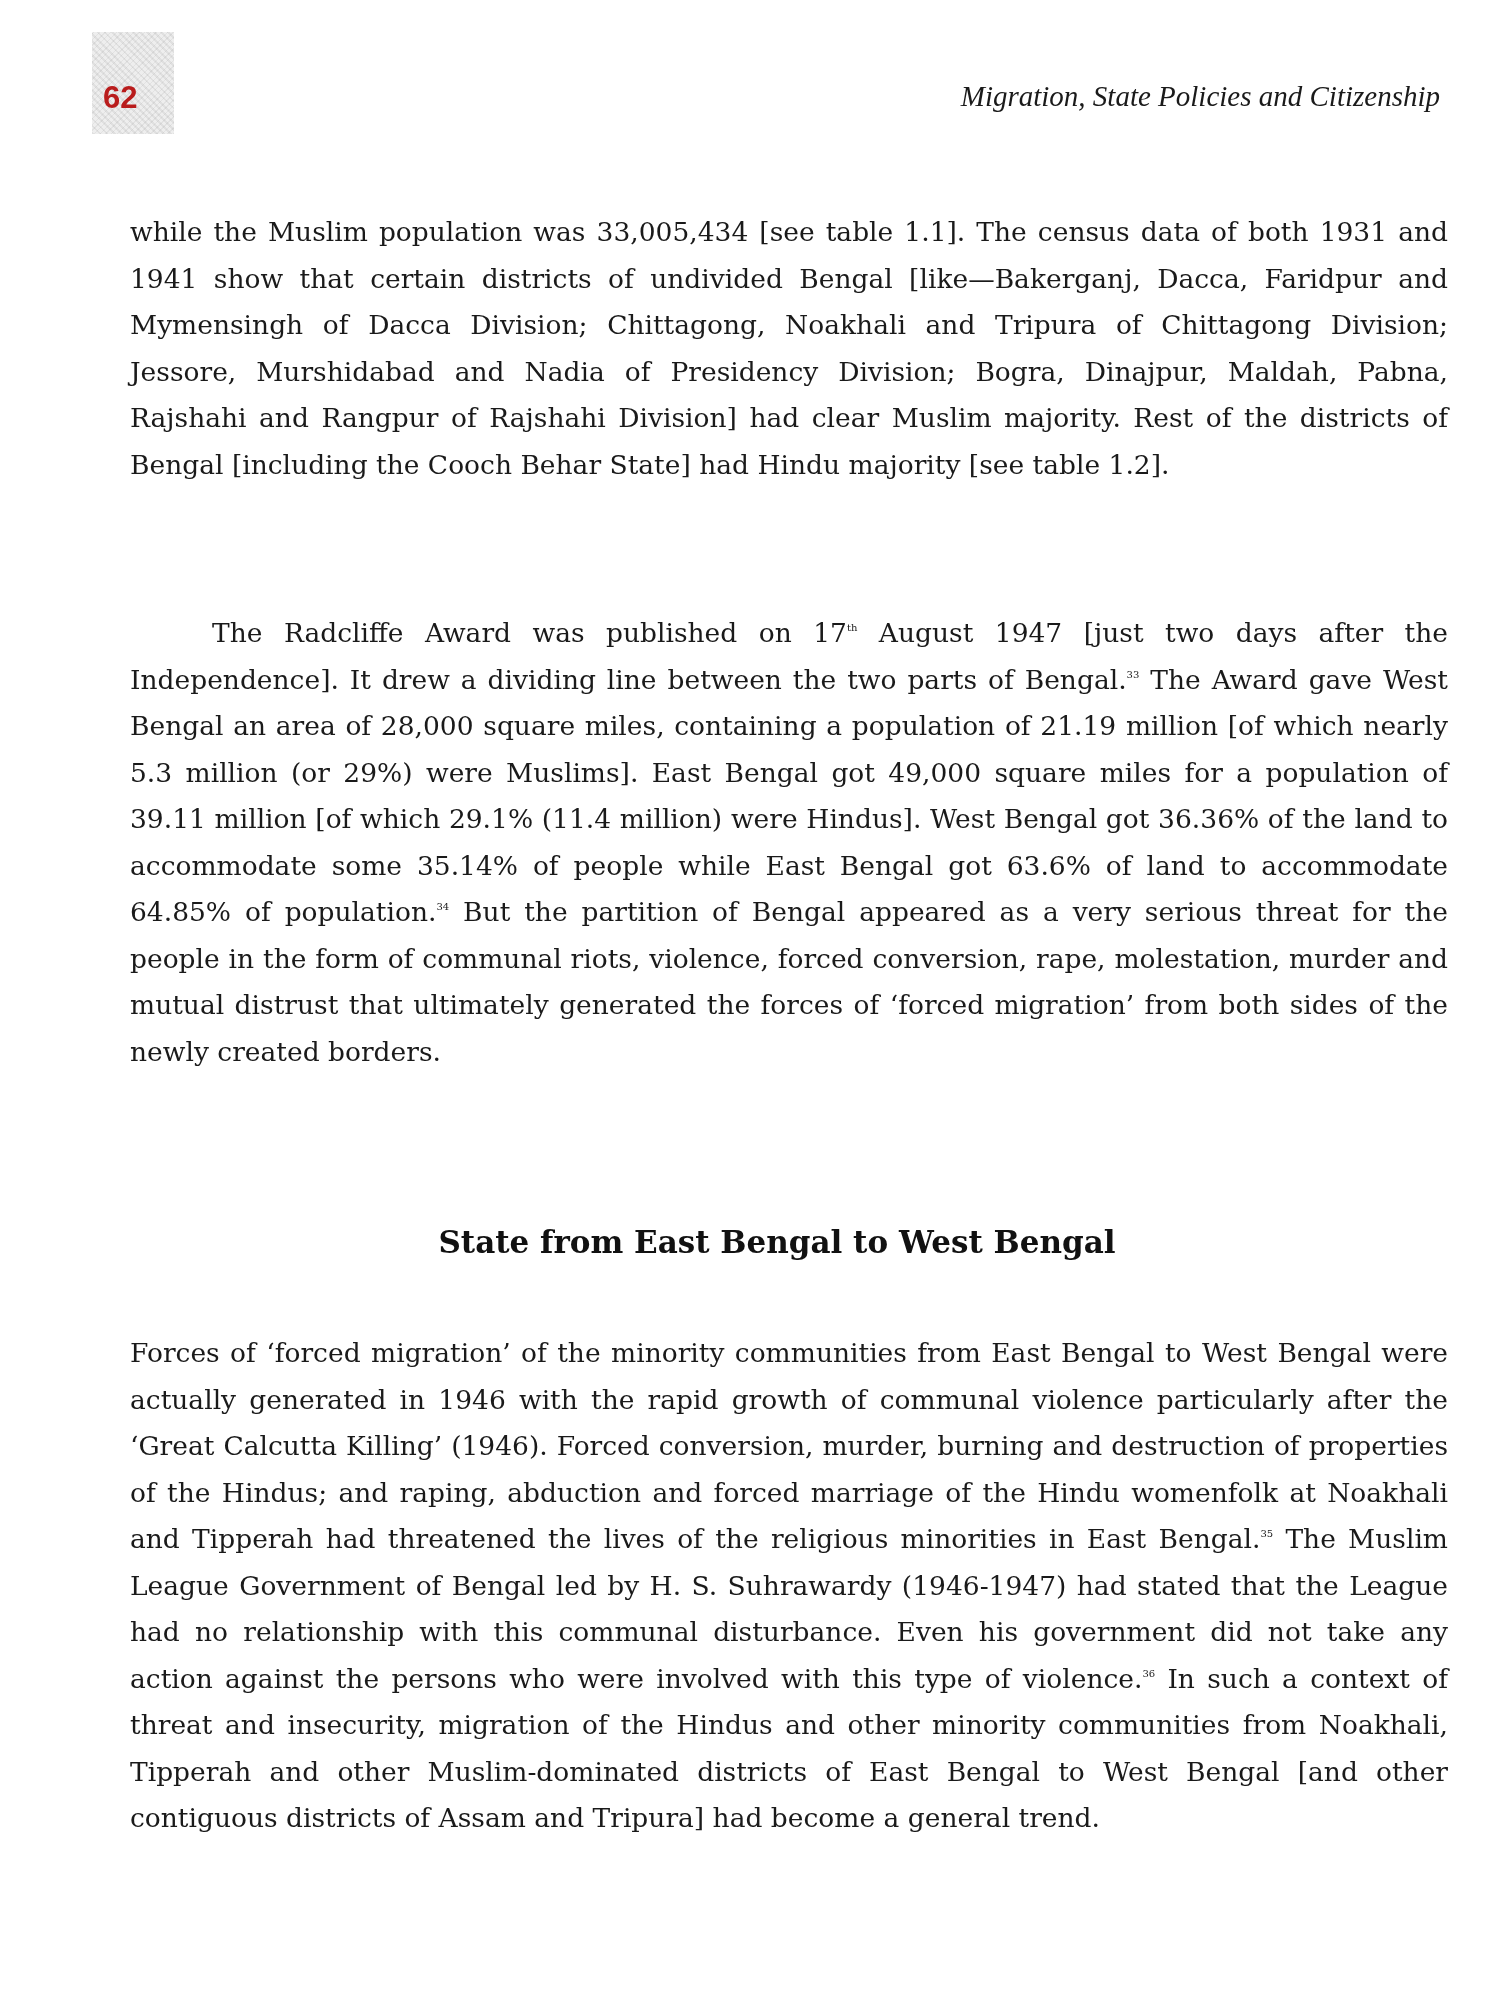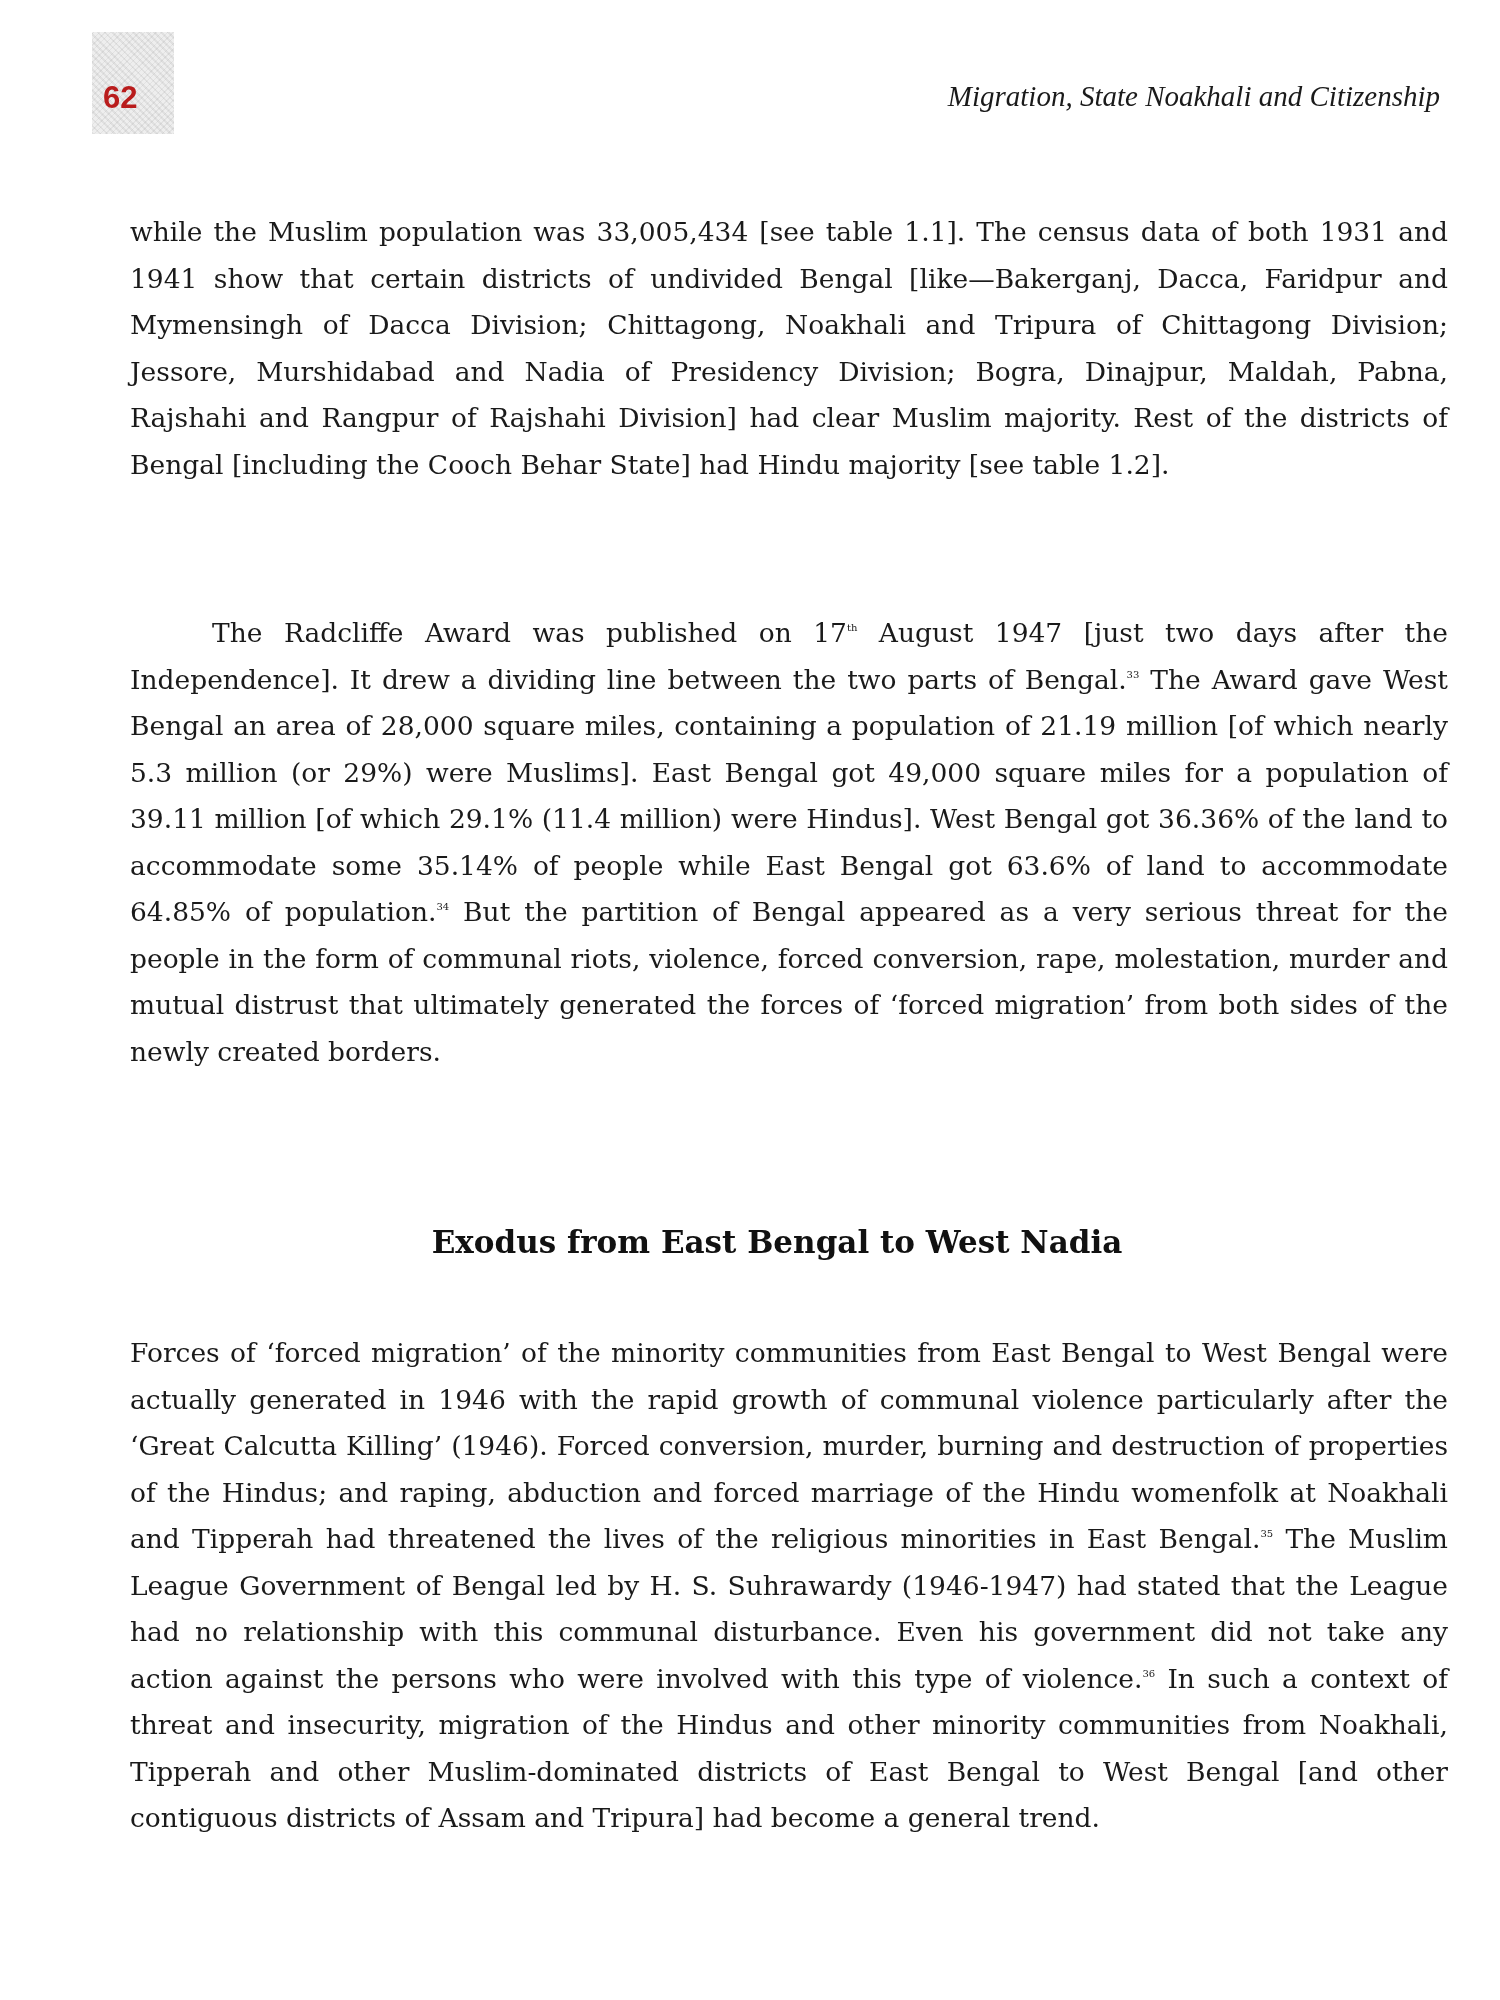--- a/index.html
+++ b/index.html
@@ -66,20 +66,20 @@
     font-size: 10px;
     line-height: 0;
     vertical-align: 11px;
   }
 </style>
 </head>
 <body>
 
 <div class="page-number-box"></div>
 <div class="page-number">62</div>
-<div class="running-head">Migration, State Noakhali and Citizenship</div>
+<div class="running-head">Migration, State Policies and Citizenship</div>
 
 <p class="body-text" id="para1"><span>while the Muslim population was 33,005,434 [see table 1.1]. The census data of both 1931 and 1941 show that certain districts of undivided Bengal [like—Bakerganj, Dacca, Faridpur and Mymensingh of Dacca Division; Chittagong, Noakhali and Tripura of Chittagong Division; Jessore, Murshidabad and Nadia of Presidency Division; Bogra, Dinajpur, Maldah, Pabna, Rajshahi and Rangpur of Rajshahi Division] had clear Muslim majority. Rest of the districts of Bengal [including the Cooch Behar State] had Hindu majority [see table 1.2].</span></p>
 <p class="body-text indent" id="para2"><span>The Radcliffe Award was published on 17</span><sup>th</sup><span> August 1947 [just two days after the Independence]. It drew a dividing line between the two parts of Bengal.</span><sup>33</sup><span> The Award gave West Bengal an area of 28,000 square miles, containing a population of 21.19 million [of which nearly 5.3 million (or 29%) were Muslims]. East Bengal got 49,000 square miles for a population of 39.11 million [of which 29.1% (11.4 million) were Hindus]. West Bengal got 36.36% of the land to accommodate some 35.14% of people while East Bengal got 63.6% of land to accommodate 64.85% of population.</span><sup>34</sup><span> But the partition of Bengal appeared as a very serious threat for the people in the form of communal riots, violence, forced conversion, rape, molestation, murder and mutual distrust that ultimately generated the forces of ‘forced migration’ from both sides of the newly created borders.</span></p>
 
-<h2 class="section-heading">Exodus from East Bengal to West Nadia</h2>
+<h2 class="section-heading">State from East Bengal to West Bengal</h2>
 
 <p class="body-text" id="para3"><span>Forces of ‘forced migration’ of the minority communities from East Bengal to West Bengal were actually generated in 1946 with the rapid growth of communal violence particularly after the ‘Great Calcutta Killing’ (1946). Forced conversion, murder, burning and destruction of properties of the Hindus; and raping, abduction and forced marriage of the Hindu womenfolk at Noakhali and Tipperah had threatened the lives of the religious minorities in East Bengal.</span><sup>35</sup><span> The Muslim League Government of Bengal led by H. S. Suhrawardy (1946-1947) had stated that the League had no relationship with this communal disturbance. Even his government did not take any action against the persons who were involved with this type of violence.</span><sup>36</sup><span> In such a context of threat and insecurity, migration of the Hindus and other minority communities from Noakhali, Tipperah and other Muslim-dominated districts of East Bengal to West Bengal [and other contiguous districts of Assam and Tripura] had become a general trend.</span></p>
 
 </body></html>

